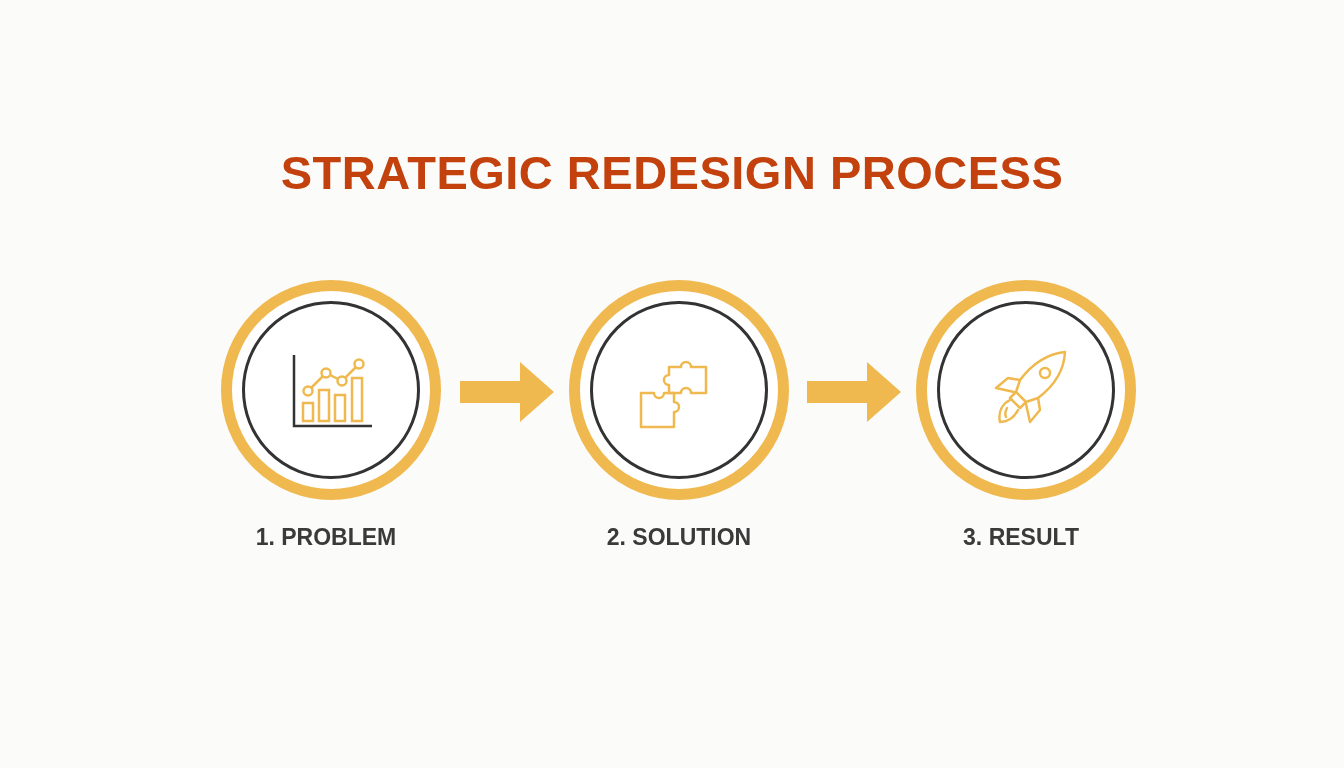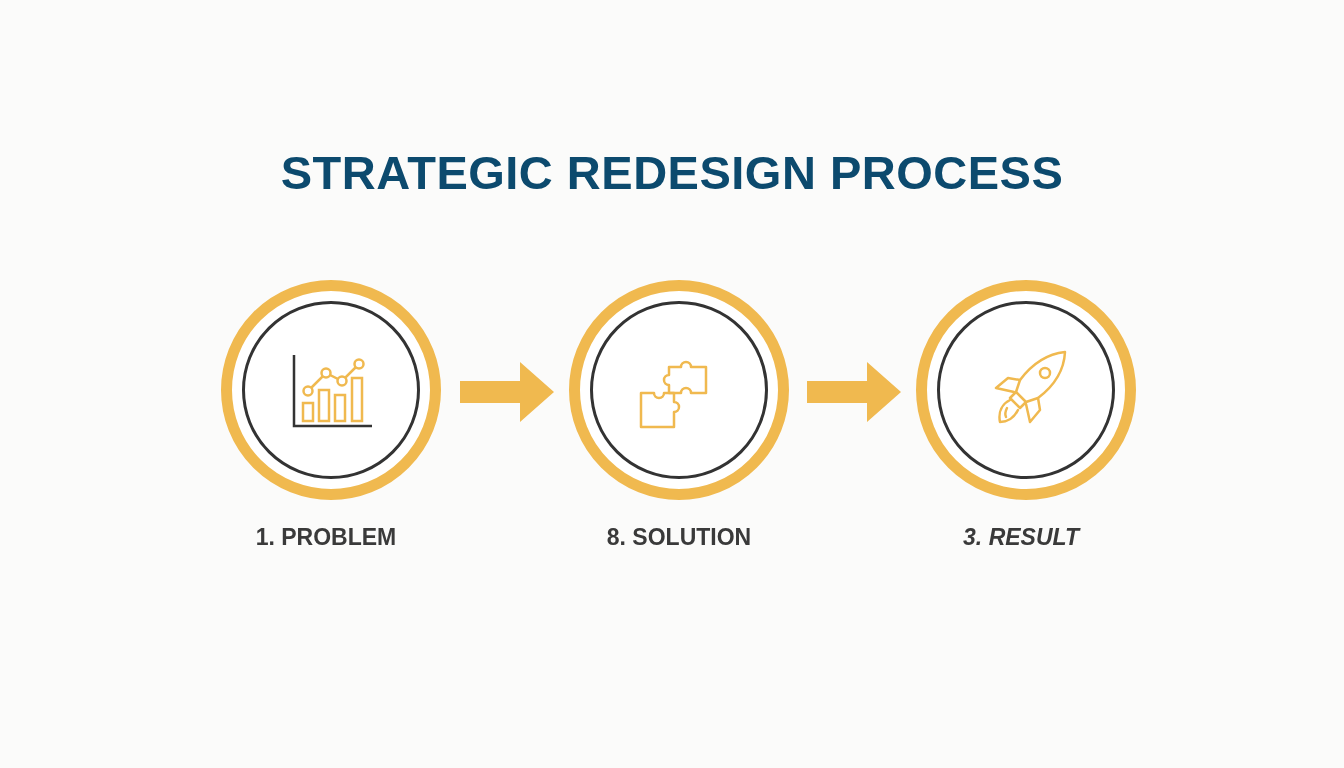--- a/index.html
+++ b/index.html
@@ -5,21 +5,21 @@
     html, body { margin: 0; padding: 0; }
     body {
       width: 1344px; height: 768px; overflow: hidden;
       background: #fbfbfa;
       font-family: "Liberation Sans", sans-serif;
       position: relative;
     }
     .title {
       position: absolute; left: 0; top: 145px; width: 1344px;
       text-align: center; font-weight: bold; font-size: 47px;
-      color: #0c4a6e; letter-spacing: 0.5px;
+      color: #c2410c; letter-spacing: 0.5px;
     }
     .step {
       position: absolute; top: 280px; width: 220px; height: 220px;
     }
     .ring-outer {
       position: absolute; left: 0; top: 0; width: 220px; height: 220px;
       box-sizing: border-box; border-radius: 50%;
       border: 11px solid #f0b94f; background: #ffffff;
     }
     .ring-inner {
@@ -87,14 +87,14 @@
       <path d="M44,40 L32,38 L20,48 L38,52"></path>
       <path d="M62,58 L64,70 L54,82 L50,64"></path>
       <path d="M40,52 L34,58 L44,68 L50,62"></path>
       <path d="M34,60 C26,64 22,72 24,82 C32,82 38,78 42,70"></path>
       <path d="M31,68 C29,72 29,75 30,77"></path>
     </g>
   </svg>
 </div>
 
 <div class="label" style="left:176px;">1. PROBLEM</div>
-<div class="label" style="left:529px;">8. SOLUTION</div>
-<div class="label" style="left:871px;font-style:italic;">3. RESULT</div>
+<div class="label" style="left:529px;">2. SOLUTION</div>
+<div class="label" style="left:871px;">3. RESULT</div>
 
 </body></html>

